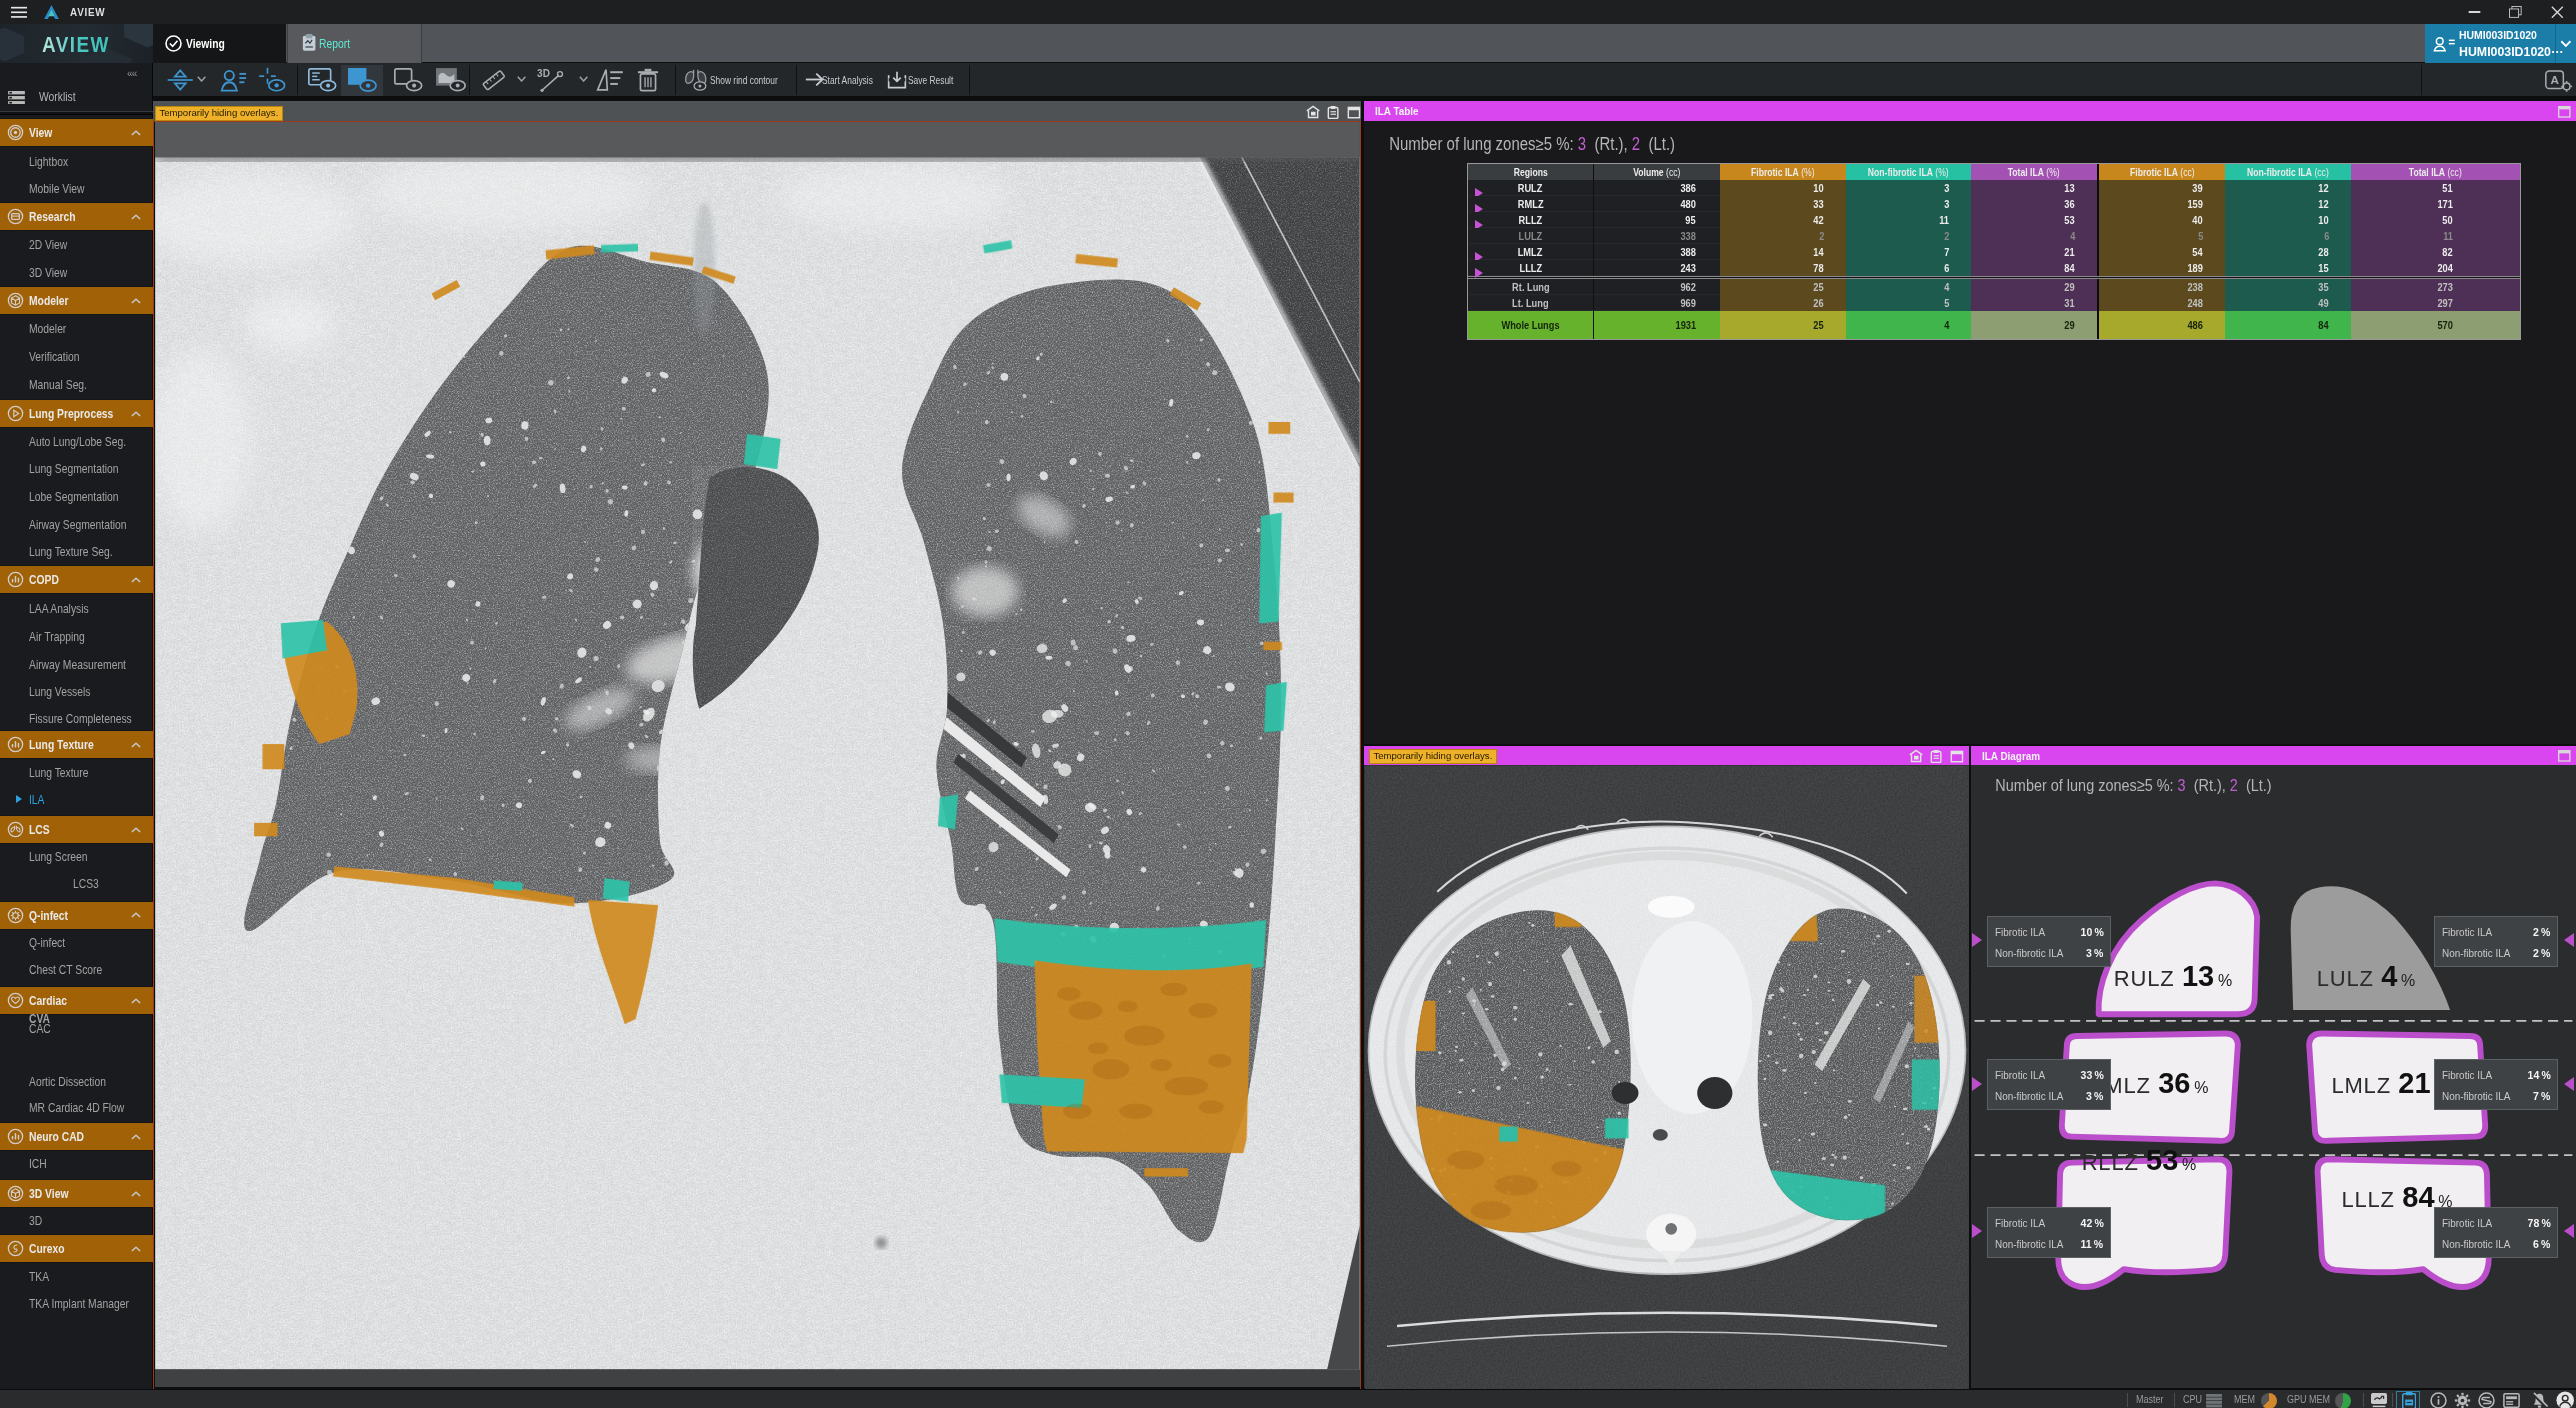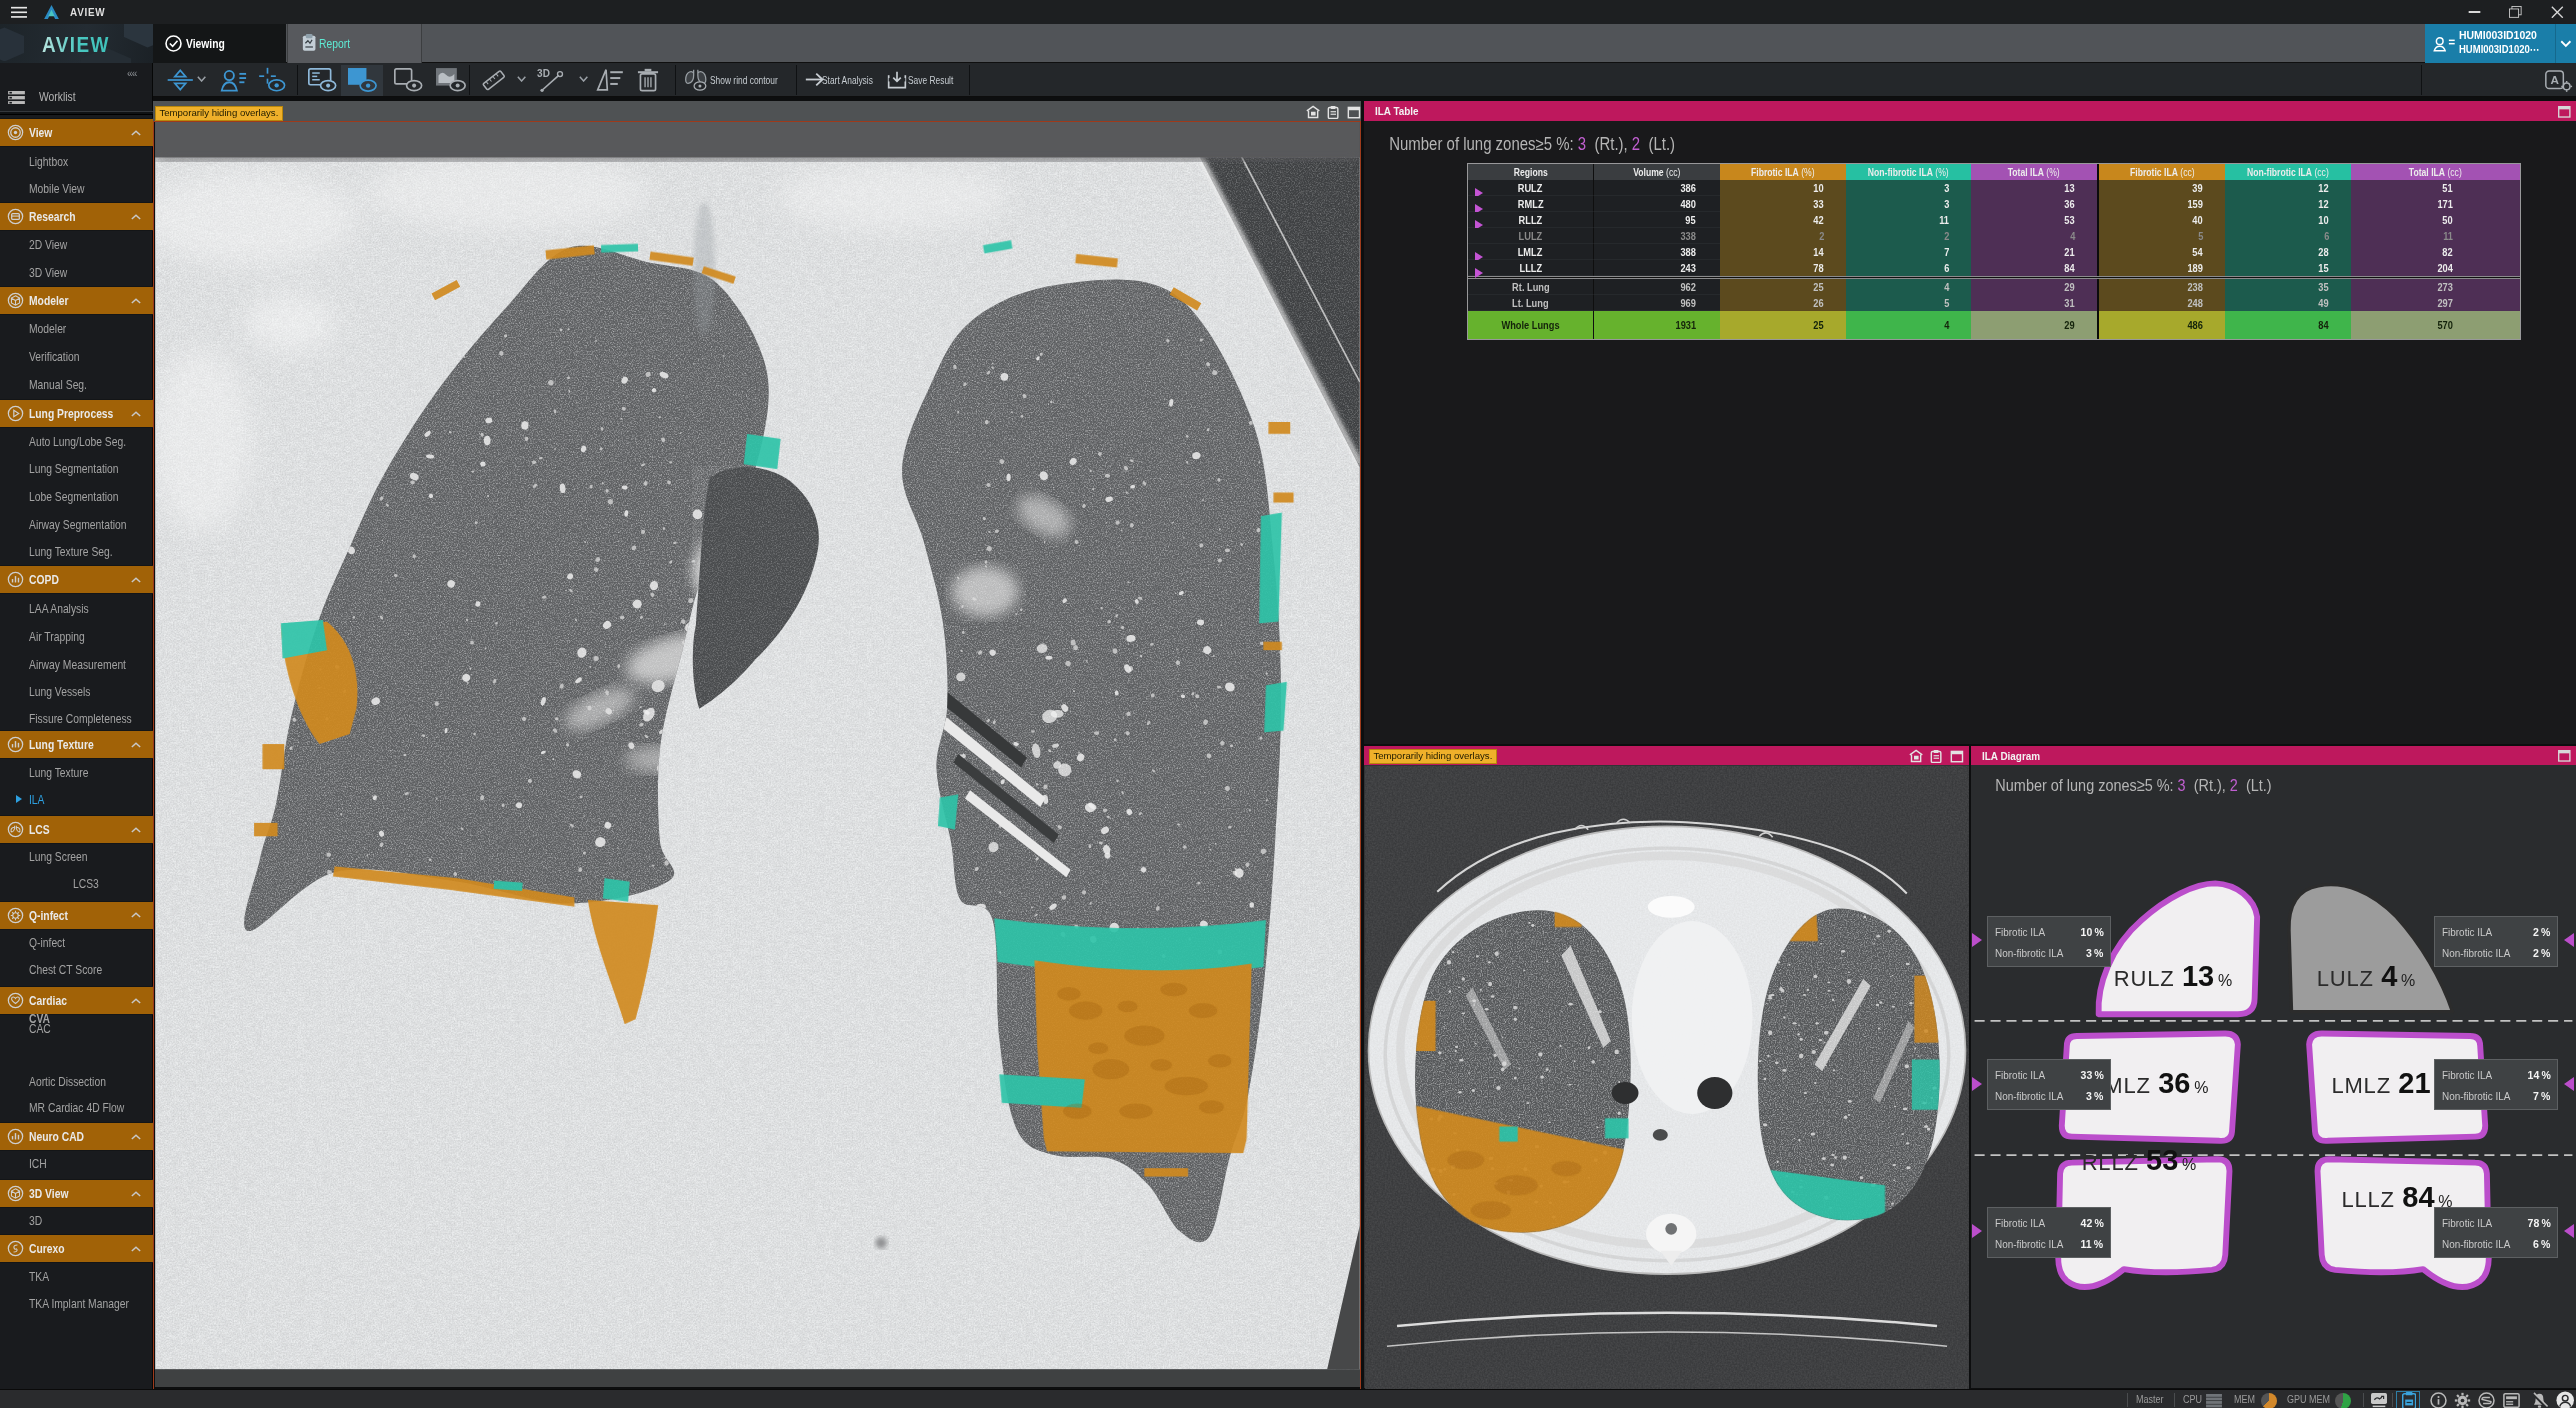--- a/index.html
+++ b/index.html
@@ -13,30 +13,30 @@
 #logoblock{position:absolute;left:0;top:0;width:153px;height:39px;background:linear-gradient(100deg,#1d2429 0%,#242c33 55%,#1b2126 100%);overflow:hidden}
 #logoblock .hex{position:absolute;background:#28313a;clip-path:polygon(50% 0,100% 25%,100% 75%,50% 100%,0 75%,0 25%)}
 #logoblock .name{position:absolute;left:42px;top:8.4px;font-size:22.6px;font-weight:bold;letter-spacing:1.7px;background:linear-gradient(90deg,#b8e4de,#49c7c0 55%,#3fc1ba);-webkit-background-clip:text;background-clip:text;color:transparent;transform:scaleX(0.84);transform-origin:0 50%}
 .tab{position:absolute;top:0;height:39px}
 #tab-viewing{left:153px;width:133px;background:#141617}
 #tab-viewing .lbl{position:absolute;left:33px;top:12.6px;color:#fff;font-weight:bold;font-size:12.6px}
 #tab-report{left:287px;width:135px;background:#57595d;border-left:0.8px solid #3c3e40;border-right:0.8px solid #3c3e40}
 #tab-report .lbl{position:absolute;left:31px;top:12.6px;color:#5eead4;font-size:12.6px}
 #patientcard{position:absolute;right:0;top:0;width:151px;height:39px;background:#1a7ea9;color:#fff}
 #patientcard .l1{position:absolute;left:34px;top:5px;font-size:11px;font-weight:bold}
-#patientcard .l2{position:absolute;left:34px;top:20px;font-size:10px;font-weight:bold}
+#patientcard .l2{position:absolute;left:34px;top:20px;font-size:13px;font-weight:bold}
 #patientcard .div{position:absolute;right:20px;top:0;width:0.8px;height:39px;background:#15688c}
 #toolbar{position:absolute;left:153px;top:63px;width:2423px;height:34px;background:#24272a;border-bottom:0.8px solid #0d0d0d}
 .tsep{position:absolute;top:1.7px;width:0.8px;height:30px;background:#0f1113}
 .ttext{position:absolute;color:#c7cdd2;font-size:10.5px;top:11px;white-space:nowrap}
 #sidebar{position:absolute;left:0;top:63px;width:153px;height:1326px;background:#191b1e;border-right:0.8px solid #060707}
 .sb-sec{position:absolute;left:0;width:153px;height:28.5px;background:#a16207;border-top:0.8px solid #131517;border-bottom:0.8px solid #131517}
 .sb-sec .t{position:absolute;left:29px;top:6.7px;color:#e9e9e9;font-size:12.6px;font-weight:bold}
 .sb-item{position:absolute;left:29px;color:#a3a3a3;font-size:12.6px;height:17px;line-height:17px;white-space:nowrap}
-.ptitle{position:absolute;background:#be185d;color:#f2f2f2;font-weight:bold;font-size:11.7px;line-height:20px;padding-left:11px}
+.ptitle{position:absolute;background:#d946ef;color:#f2f2f2;font-weight:bold;font-size:11.7px;line-height:20px;padding-left:11px}
 #vp-strip{position:absolute;left:153px;top:101px;width:1208px;height:20px;background:#4f5254}
 #vp-frame{position:absolute;left:153px;top:121px;width:1208px;height:1269px;border:1.7px solid #9e3a1b}
 .badge{position:absolute;background:#efb02a;color:#201c00;font-size:9.6px;line-height:12.6px;padding:0 3.4px;border:0.8px solid #b8860b;white-space:nowrap;z-index:9}
 #ila-panel{position:absolute;left:1364px;top:101px;width:1212px;height:643px;background:#19191b}
 #axial-panel{position:absolute;left:1364px;top:746px;width:605px;height:642px;background:#323436}
 #diagram-panel{position:absolute;left:1971px;top:746px;width:605px;height:642px;background:#2a2c2e}
 .nzt{position:absolute;text-align:left;font-size:17.6px;color:#b5b5b5;white-space:nowrap}
 .mag{color:#c05fd0}
 #ilatable{position:absolute;left:1467px;top:163px;width:1054px;border:0.8px solid #98989a;background:#0c0c0c}
 .trow{display:flex;height:16px}

